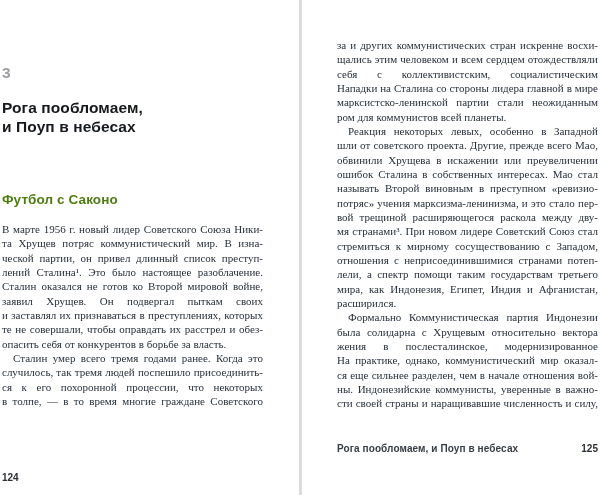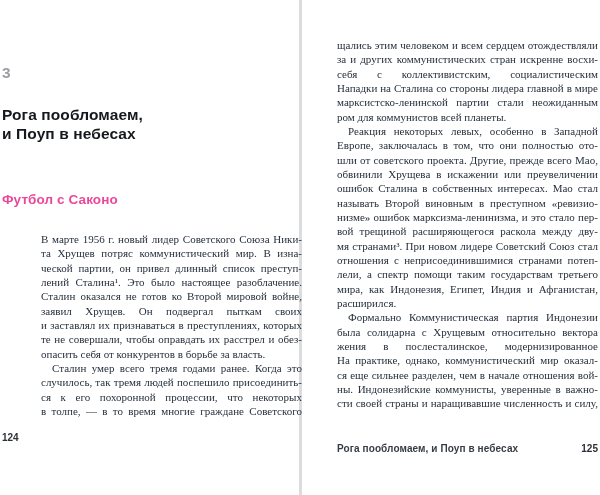--- a/index.html
+++ b/index.html
@@ -4,33 +4,33 @@
 <style>
   html,body{margin:0;padding:0;background:#ffffff;}
   .spread{position:relative;width:600px;height:495px;background:#ffffff;overflow:hidden;
           font-family:"Liberation Serif","DejaVu Serif",serif;color:#27303c;}
   .spine{position:absolute;left:299px;top:0;width:3px;height:495px;background:#dbdcdd;}
   .page{position:absolute;top:0;height:495px;}
   .page.left{left:2px;width:261px;}
   .page.right{left:337px;width:261px;}
   .chapter-num{position:absolute;top:64px;left:0;font-family:"Liberation Sans",sans-serif;
                font-weight:700;font-size:15.5px;color:#9b9ea2;}
-  .title{position:absolute;top:106px;left:0;margin:0;font-family:"Liberation Sans",sans-serif;
+  .title{position:absolute;top:99px;left:0;margin:0;font-family:"Liberation Sans",sans-serif;
          font-weight:700;font-size:15.5px;line-height:18.5px;color:#15181c;letter-spacing:.1px;}
   .title .tl{display:block;}
   .heading{position:absolute;top:192px;left:0;margin:0;font-family:"Liberation Sans",sans-serif;
-           font-weight:700;font-size:13.5px;color:#ec4899;letter-spacing:.1px;}
+           font-weight:700;font-size:13.5px;color:#4d7c0f;letter-spacing:.1px;}
   .body{position:absolute;left:0;width:261px;font-size:11px;line-height:14.33px;}
-  .page.left  .body{top:232px;margin-left:39px;}
+  .page.left  .body{top:222px;}
   .page.right .body{top:38px;}
   .bl{height:14.33px;overflow:hidden;text-align:justify;text-align-last:justify;white-space:nowrap0;}
   .bl.end{text-align-last:left;}
   .bl.ind{text-indent:11px;}
   .folio{font-family:"Liberation Sans",sans-serif;font-weight:700;font-size:10px;color:#2c3138;}
-  .folio-left{position:absolute;left:0;top:432px;}
+  .folio-left{position:absolute;left:0;top:472px;}
   .footer{position:absolute;left:0;top:443px;width:261px;display:flex;
           justify-content:space-between;align-items:baseline;}
   .running-title{font-family:"Liberation Sans",sans-serif;font-weight:700;font-size:10px;
                  color:#363c44;letter-spacing:.1px;}
 </style>
 </head>
 <body>
 
 <div class="spread">
   <div class="spine"></div>
@@ -55,35 +55,35 @@
         <div class="bl ind">Сталин умер всего тремя годами ранее. Когда это</div>
         <div class="bl">случилось, так тремя людей поспешило присоединить-</div>
         <div class="bl">ся к его похоронной процессии, что некоторых задавили</div>
         <div class="bl">в толпе, — в то время многие граждане Советского Сою-</div>
       </div>
     <div class="folio folio-left">124</div>
   </section>
 
   <section class="page right">
     <div class="body">
+        <div class="bl">за и других коммунистических стран искренне восхи-</div>
         <div class="bl">щались этим человеком и всем сердцем отождествляли</div>
-        <div class="bl">за и других коммунистических стран искренне восхи-</div>
         <div class="bl">себя с коллективистским, социалистическим проектом².</div>
         <div class="bl">Нападки на Сталина со стороны лидера главной в мире</div>
         <div class="bl">марксистско-ленинской партии стали неожиданным уда-</div>
         <div class="bl end">ром для коммунистов всей планеты.</div>
         <div class="bl ind">Реакция некоторых левых, особенно в Западной</div>
-        <div class="bl">Европе, заключалась в том, что они полностью ото-</div>
         <div class="bl">шли от советского проекта. Другие, прежде всего Мао,</div>
         <div class="bl">обвинили Хрущева в искажении или преувеличении</div>
         <div class="bl">ошибок Сталина в собственных интересах. Мао стал</div>
         <div class="bl">называть Второй виновным в преступном «ревизио-</div>
-        <div class="bl">низме» ошибок марксизма-ленинизма, и это стало пер-</div>
+        <div class="bl">потряс» учения марксизма-ленинизма, и это стало пер-</div>
         <div class="bl">вой трещиной расширяющегося раскола между дву-</div>
         <div class="bl">мя странами³. При новом лидере Советский Союз стал</div>
+        <div class="bl">стремиться к мирному сосуществованию с Западом,</div>
         <div class="bl">отношения с неприсоединившимися странами потеп-</div>
         <div class="bl">лели, а спектр помощи таким государствам третьего</div>
         <div class="bl">мира, как Индонезия, Египет, Индия и Афганистан,</div>
         <div class="bl end">расширился.</div>
         <div class="bl ind">Формально Коммунистическая партия Индонезии</div>
         <div class="bl">была солидарна с Хрущевым относительно вектора дви-</div>
         <div class="bl">жения в послесталинское, модернизированное будущее.</div>
         <div class="bl">На практике, однако, коммунистический мир оказал-</div>
         <div class="bl">ся еще сильнее разделен, чем в начале отношения вой-</div>
         <div class="bl">ны. Индонезийские коммунисты, уверенные в важно-</div>

